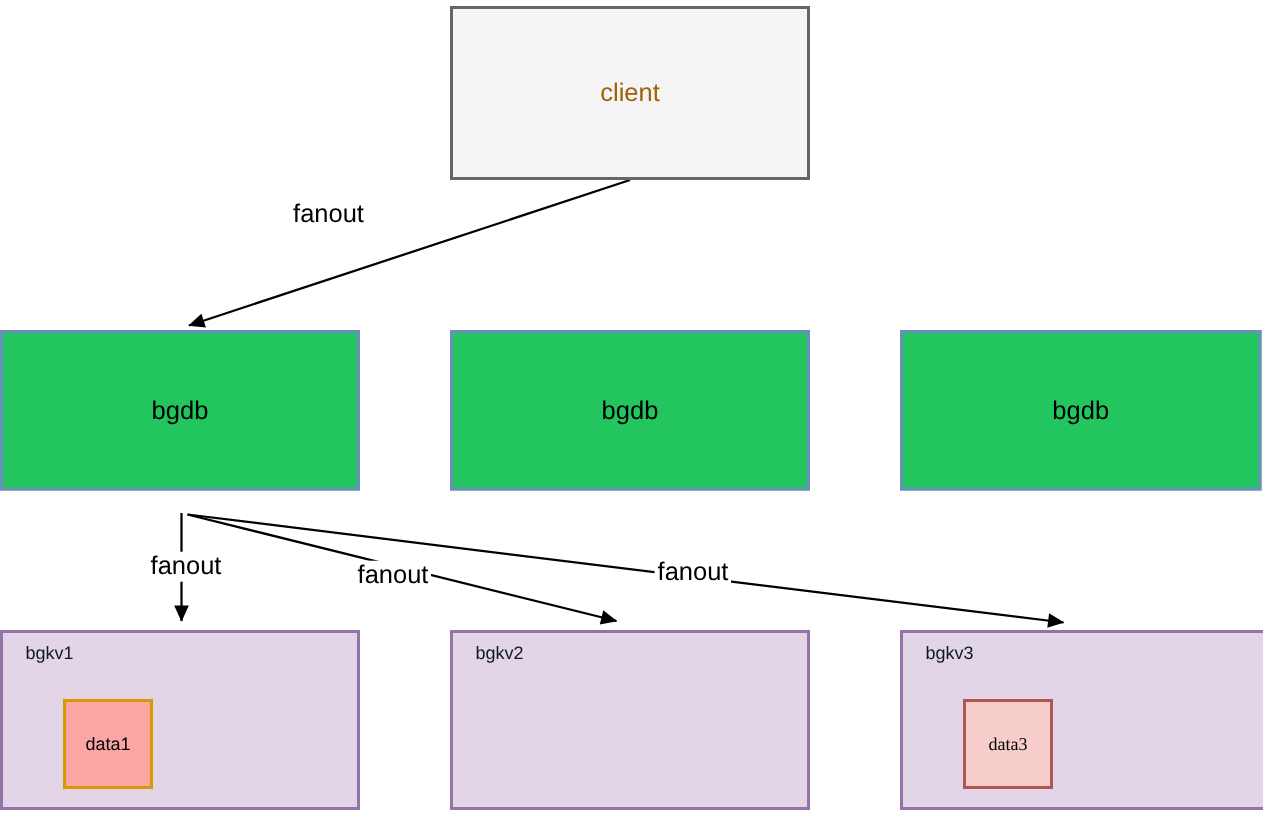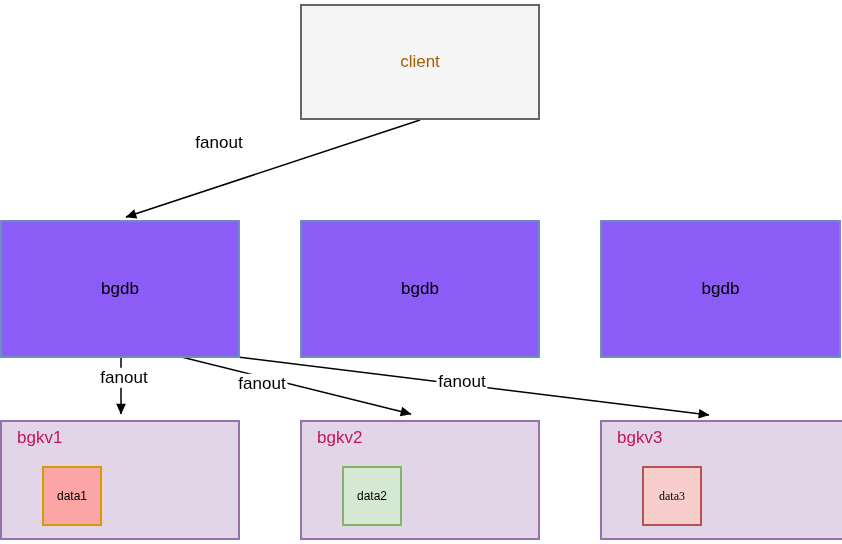--- a/index.html
+++ b/index.html
@@ -19,35 +19,35 @@
     justify-content: center;
     font-size: 17px;
     color: #000000;
   }
 
   .node-client {
     left: 300px; top: 4px; width: 240px; height: 116px;
     background: #f5f5f5; border-color: #666666; color: #a16207;
   }
 
-  .node-bgdb { top: 220px; width: 240px; height: 138px; background: #8b5cf6; border-color: #6c8ebf; }
+  .node-bgdb { top: 220px; width: 240px; height: 107px; background: #22c55e; border-color: #6c8ebf; }
   .node-bgdb.pos-1 { left: 0; }
   .node-bgdb.pos-2 { left: 300px; }
   .node-bgdb.pos-3 { left: 600px; width: 241px; }
 
   .node-bgkv {
     top: 420px; width: 240px; height: 120px;
     background: #e1d5e7; border-color: #9673a6;
     display: block;
   }
   .node-bgkv.pos-1 { left: 0; }
   .node-bgkv.pos-2 { left: 300px; text-decoration: underline; }
   .node-bgkv.pos-3 { left: 600px; width: 255px; }
 
-  .bgkv-label { position: absolute; left: 15px; top: 6px; font-size: 17px; color: #be185d; }
+  .bgkv-label { position: absolute; left: 15px; top: 6px; font-size: 12px; color: #0f172a; }
 
   .databox {
     position: absolute; left: 40px; top: 44px; width: 60px; height: 60px;
     border: 2px solid;
     display: flex; align-items: center; justify-content: center;
     font-size: 12px; color: #000000;
   }
   .databox.data1 { background: #fca5a5; border-color: #d79b00; }
   .databox.data2 { background: #d5e8d4; border-color: #82b366; }
   .databox.data3 { background: #f8cecc; border-color: #b85450; font-family: Liberation Serif, serif; }
@@ -100,23 +100,20 @@
 
   <div class="node node-bgkv pos-1">
     <span class="bgkv-label">bgkv1</span>
     <div class="databox data1">
       <span>data1</span>
     </div>
   </div>
 
   <div class="node node-bgkv pos-2">
     <span class="bgkv-label">bgkv2</span>
-    <div class="databox data2">
-      <span>data2</span>
-    </div>
   </div>
 
   <div class="node node-bgkv pos-3">
     <span class="bgkv-label">bgkv3</span>
     <div class="databox data3">
       <span>data3</span>
     </div>
   </div>
 
   <div class="edge-label request">fanout</div>

